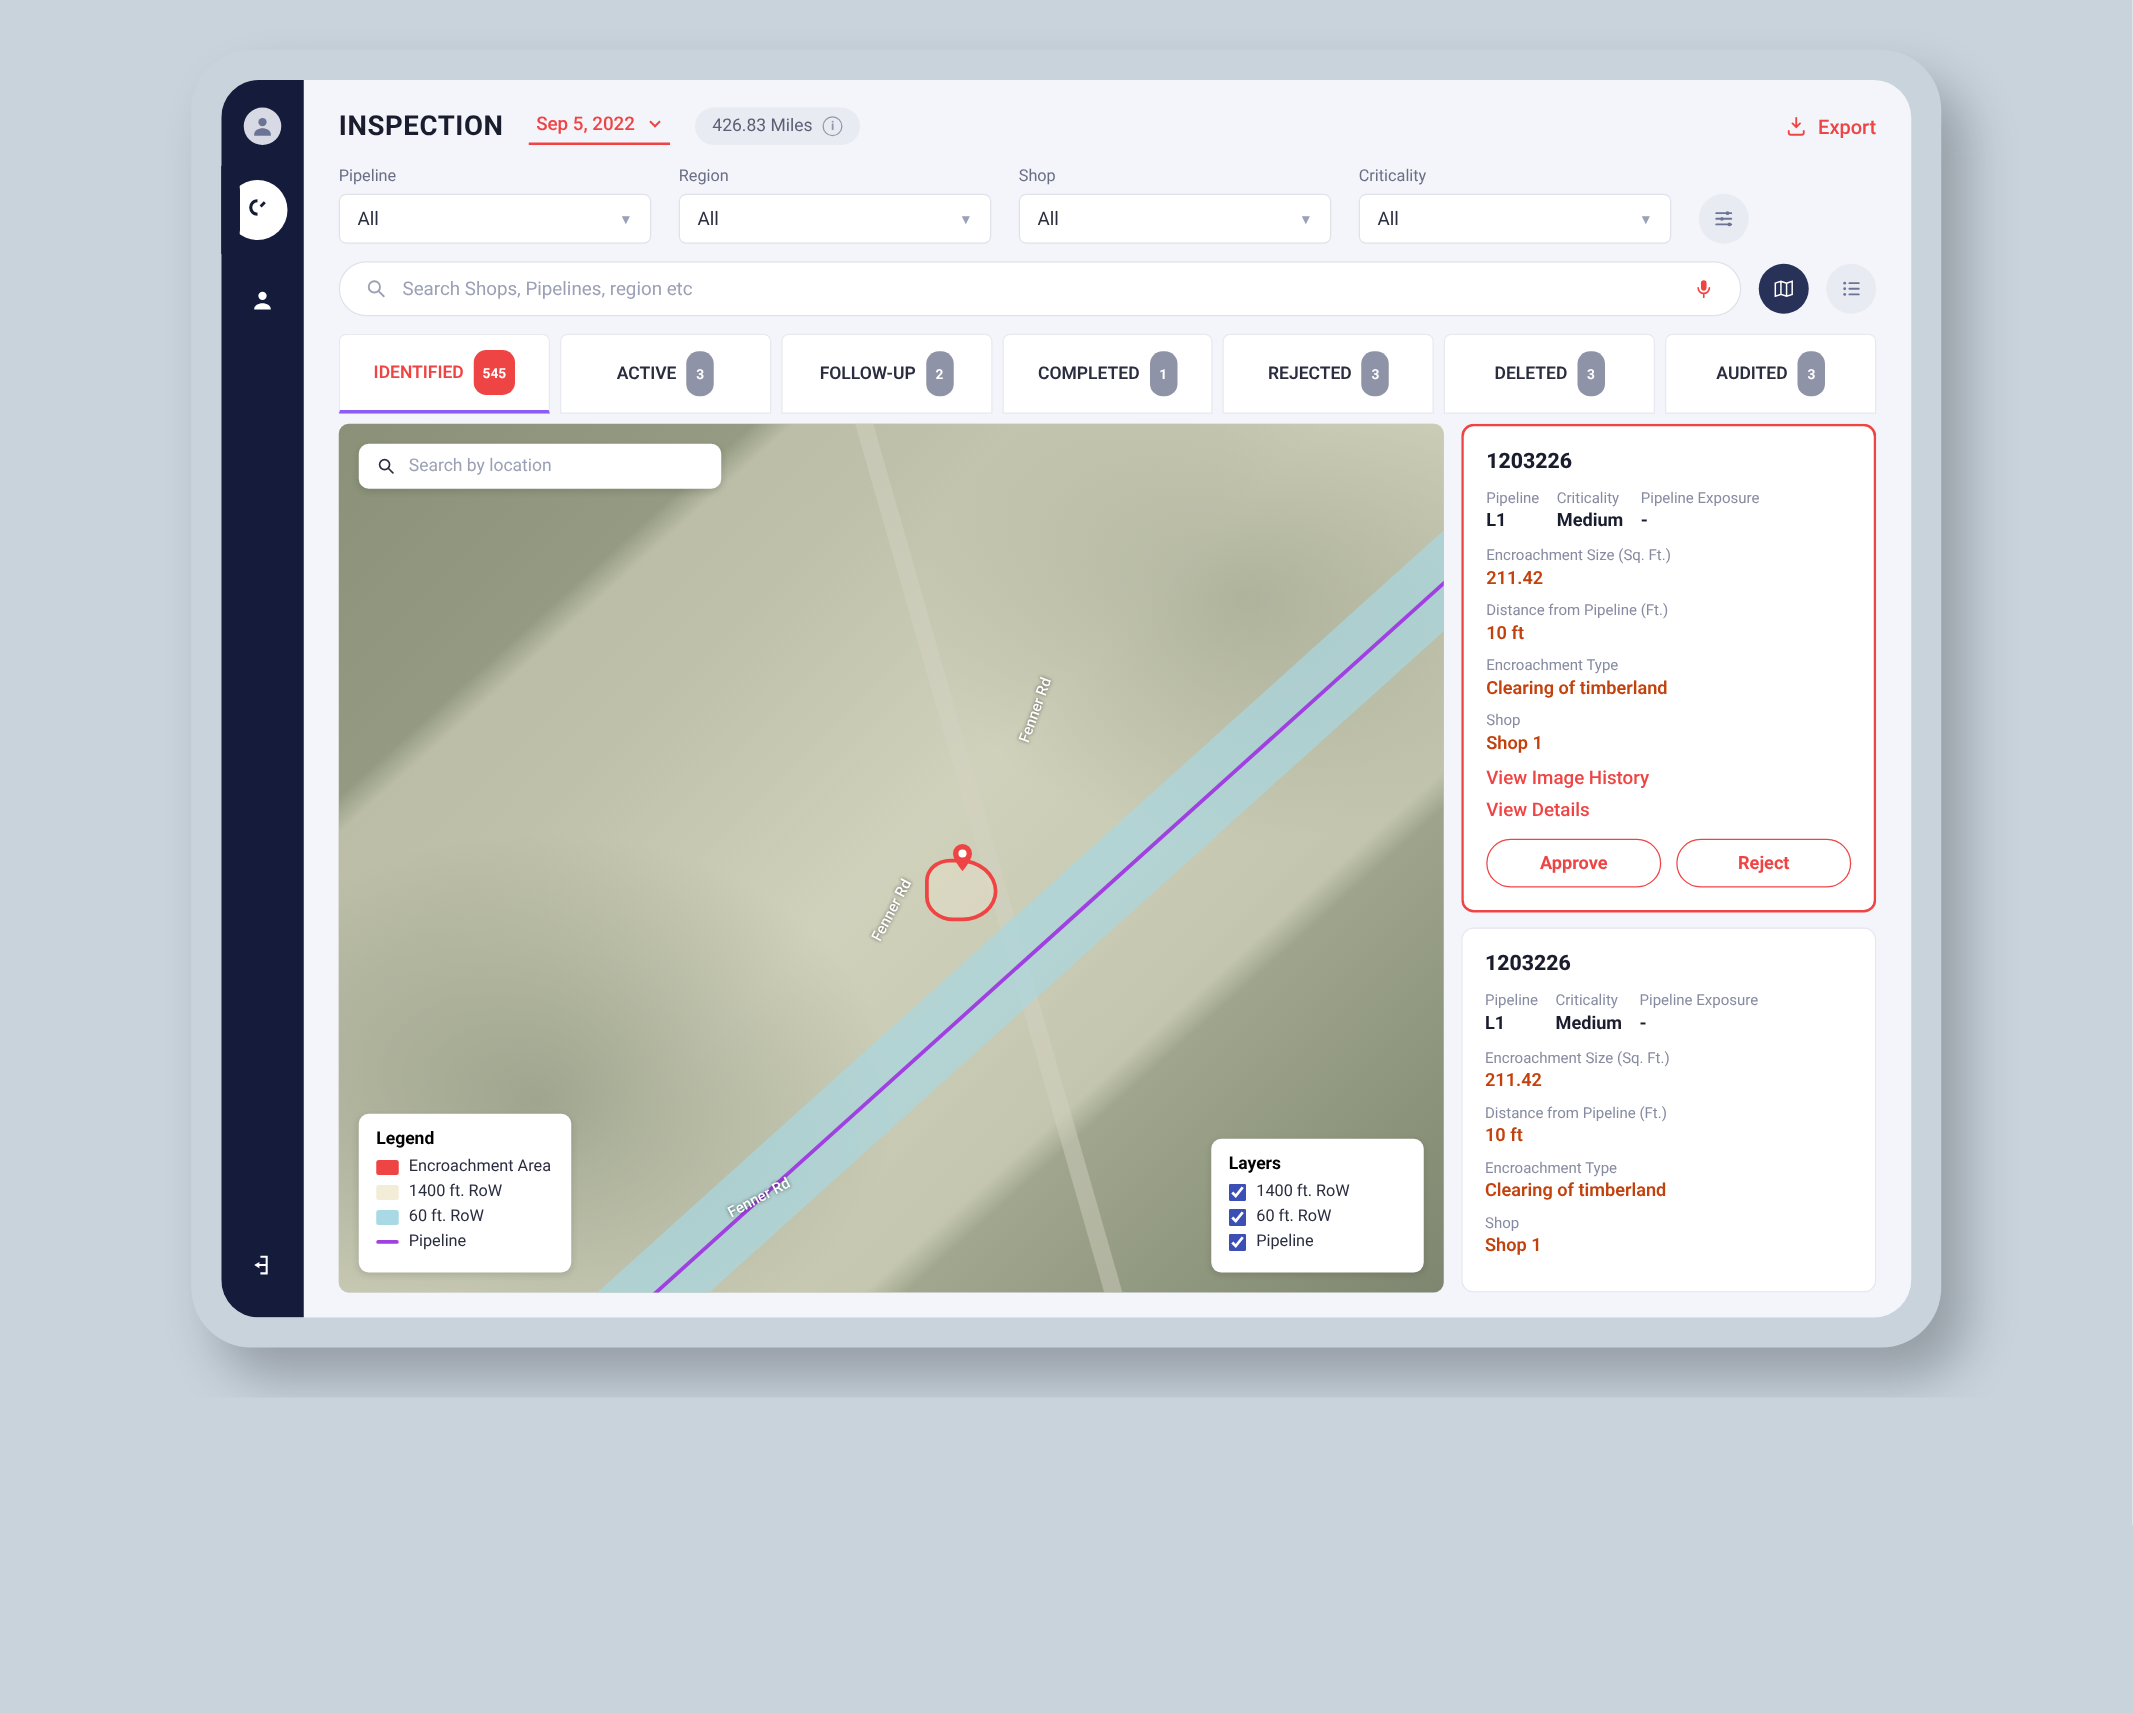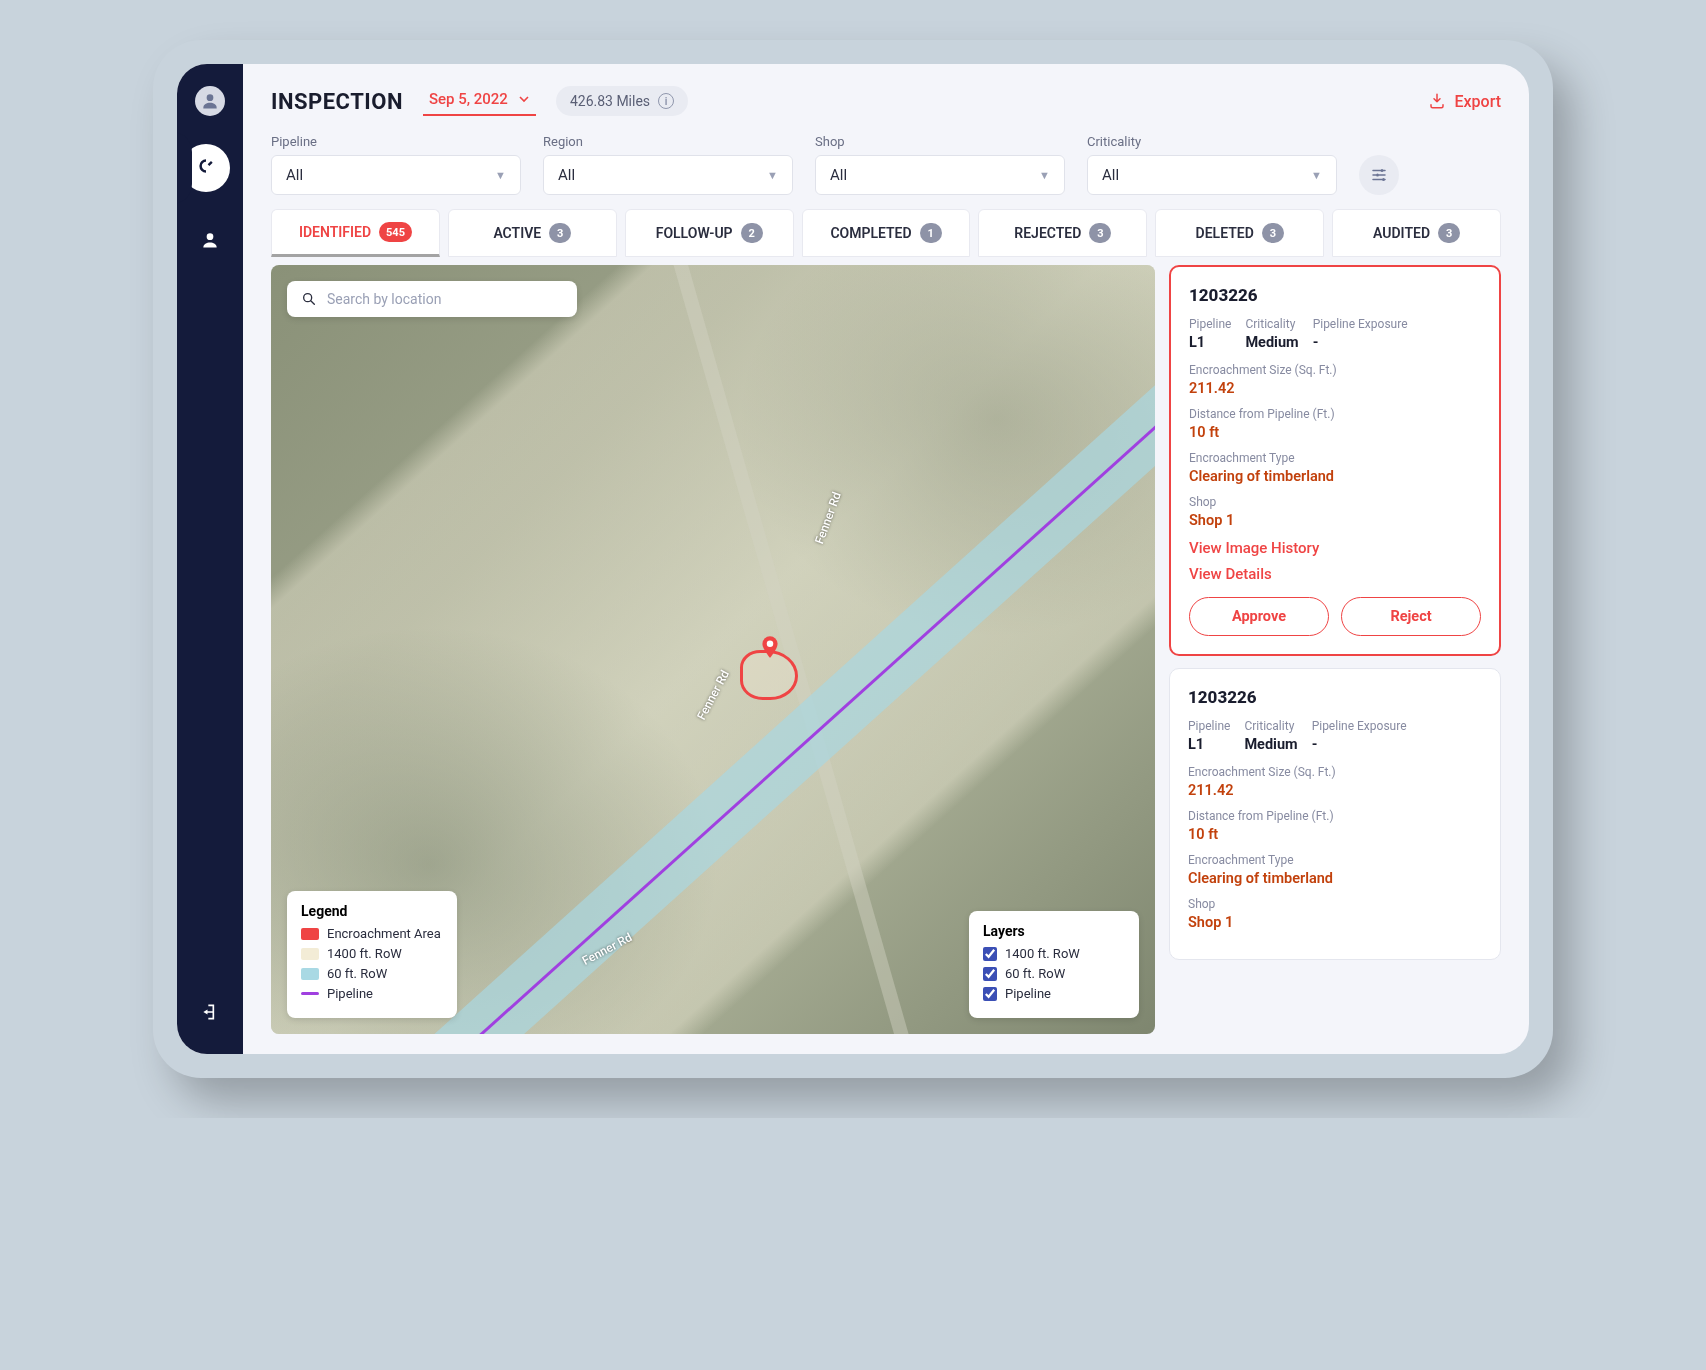--- a/index.html
+++ b/index.html
@@ -33,22 +33,22 @@
 .filter-actions{display:flex;align-items:flex-end;gap:10px}
 .icon-btn{width:40px;height:40px;border-radius:50%;display:flex;align-items:center;justify-content:center;cursor:pointer}
 .icon-btn.light{background:#e9ebf2}
 .icon-btn.dark{background:#283158}
 .search-row{padding:0 28px 14px;display:flex;gap:14px;align-items:center}
 .searchbar{flex:1;background:#fff;border:1px solid #e0e2ea;border-radius:28px;padding:12px 20px;display:flex;align-items:center;gap:12px}
 .searchbar input{border:none;outline:none;flex:1;font-size:15px;color:#2a2d3e}
 .searchbar input::placeholder{color:#9aa0b5}
 .tabs{padding:0 28px;display:flex;gap:8px}
 .tab{flex:1;background:#fff;border:1px solid #e8e9f0;border-radius:6px 6px 0 0;padding:12px 8px;display:flex;align-items:center;justify-content:center;gap:8px;cursor:pointer;font-size:14px;font-weight:600;color:#2a2d3e}
-.tab.active{border-bottom:3px solid #a3a3a3;color:#ef4444}
-.badge{background:#8e93a7;color:#fff;border-radius:10px;min-width:22px;height:20px;display:flex;align-items:center;justify-content:center;font-size:11px;font-weight:700;padding:0 7px}
+.tab.active{border-bottom:3px solid #8b5cf6;color:#ef4444}
+.badge{background:#8e93a7;color:#fff;border-radius:10px;min-width:22px;height:36px;display:flex;align-items:center;justify-content:center;font-size:11px;font-weight:700;padding:0 7px}
 .tab.active .badge{background:#ef4444}
 .content{flex:1;padding:8px 28px 20px;display:flex;gap:14px;overflow:hidden}
 .map{flex:1;border-radius:8px;position:relative;overflow:hidden;background:linear-gradient(135deg,#8a9178 0%,#9aa088 30%,#b8bda6 50%,#a5ab92 70%,#7e866f 100%)}
 .map::before{content:"";position:absolute;inset:0;background:
   linear-gradient(138deg,transparent 20%,rgba(245,240,220,.4) 22%,rgba(245,240,220,.4) 72%,transparent 74%),
   radial-gradient(ellipse at 18% 78%,rgba(40,60,35,.55) 0%,transparent 28%),
   radial-gradient(ellipse at 82% 20%,rgba(50,65,40,.4) 0%,transparent 25%);}
 .pipeline-band{position:absolute;top:-20%;left:-10%;width:160%;height:60px;background:rgba(170,215,225,.7);transform:rotate(-42deg);transform-origin:center}
 .pipeline-line{position:absolute;top:50%;left:0;right:0;height:3px;background:#a040e0}
 .road{position:absolute;background:rgba(210,210,195,.45)}
@@ -167,20 +167,46 @@
       <svg width="18" height="18" viewBox="0 0 24 24">
                 <path d="M4 6h10m4 0h2M4 12h4m4 0h8M4 18h12m4 0h0" stroke="#6b7494" stroke-width="2" stroke-linecap="round"></path>
                 <circle cx="16" cy="6" r="2" fill="#6b7494"></circle>
                 <circle cx="10" cy="12" r="2" fill="#6b7494"></circle>
                 <circle cx="18" cy="18" r="2" fill="#6b7494"></circle>
               </svg>
     </div>
   </div>
 </div>
 
+<div class="search-row">
+  <div class="searchbar">
+    <svg width="18" height="18" viewBox="0 0 24 24">
+              <circle cx="10" cy="10" r="6" stroke="#9aa0b5" stroke-width="2" fill="none"></circle>
+              <path d="M15 15l5 5" stroke="#9aa0b5" stroke-width="2" stroke-linecap="round"></path>
+            </svg>
+    <input placeholder="Search Shops, Pipelines, region etc" style="">
+    <svg width="18" height="18" viewBox="0 0 24 24">
+              <rect x="9" y="3" width="6" height="11" rx="3" fill="#ef4444"></rect>
+              <path d="M6 11a6 6 0 0 0 12 0M12 18v3" stroke="#ef4444" stroke-width="1.8" fill="none" stroke-linecap="round"></path>
+            </svg>
+  </div>
+  <div class="icon-btn dark">
+    <svg width="18" height="18" viewBox="0 0 24 24">
+              <path d="M3 6l6-2 6 2 6-2v14l-6 2-6-2-6 2V6z M9 4v14 M15 6v14" stroke="#fff" stroke-width="1.6" fill="none"></path>
+            </svg>
+  </div>
+  <div class="icon-btn light">
+    <svg width="18" height="18" viewBox="0 0 24 24">
+              <circle cx="5" cy="6" r="1.5" fill="#6b7494"></circle>
+              <circle cx="5" cy="12" r="1.5" fill="#6b7494"></circle>
+              <circle cx="5" cy="18" r="1.5" fill="#6b7494"></circle>
+              <path d="M10 6h10M10 12h10M10 18h10" stroke="#6b7494" stroke-width="2" stroke-linecap="round"></path>
+            </svg>
+  </div>
+</div>
 
 <div class="tabs">
   <div class="tab active">
             <span>IDENTIFIED</span>
             <span class="badge">545</span>
           </div>
   <div class="tab">
             <span>ACTIVE</span>
             <span class="badge">3</span>
           </div>

